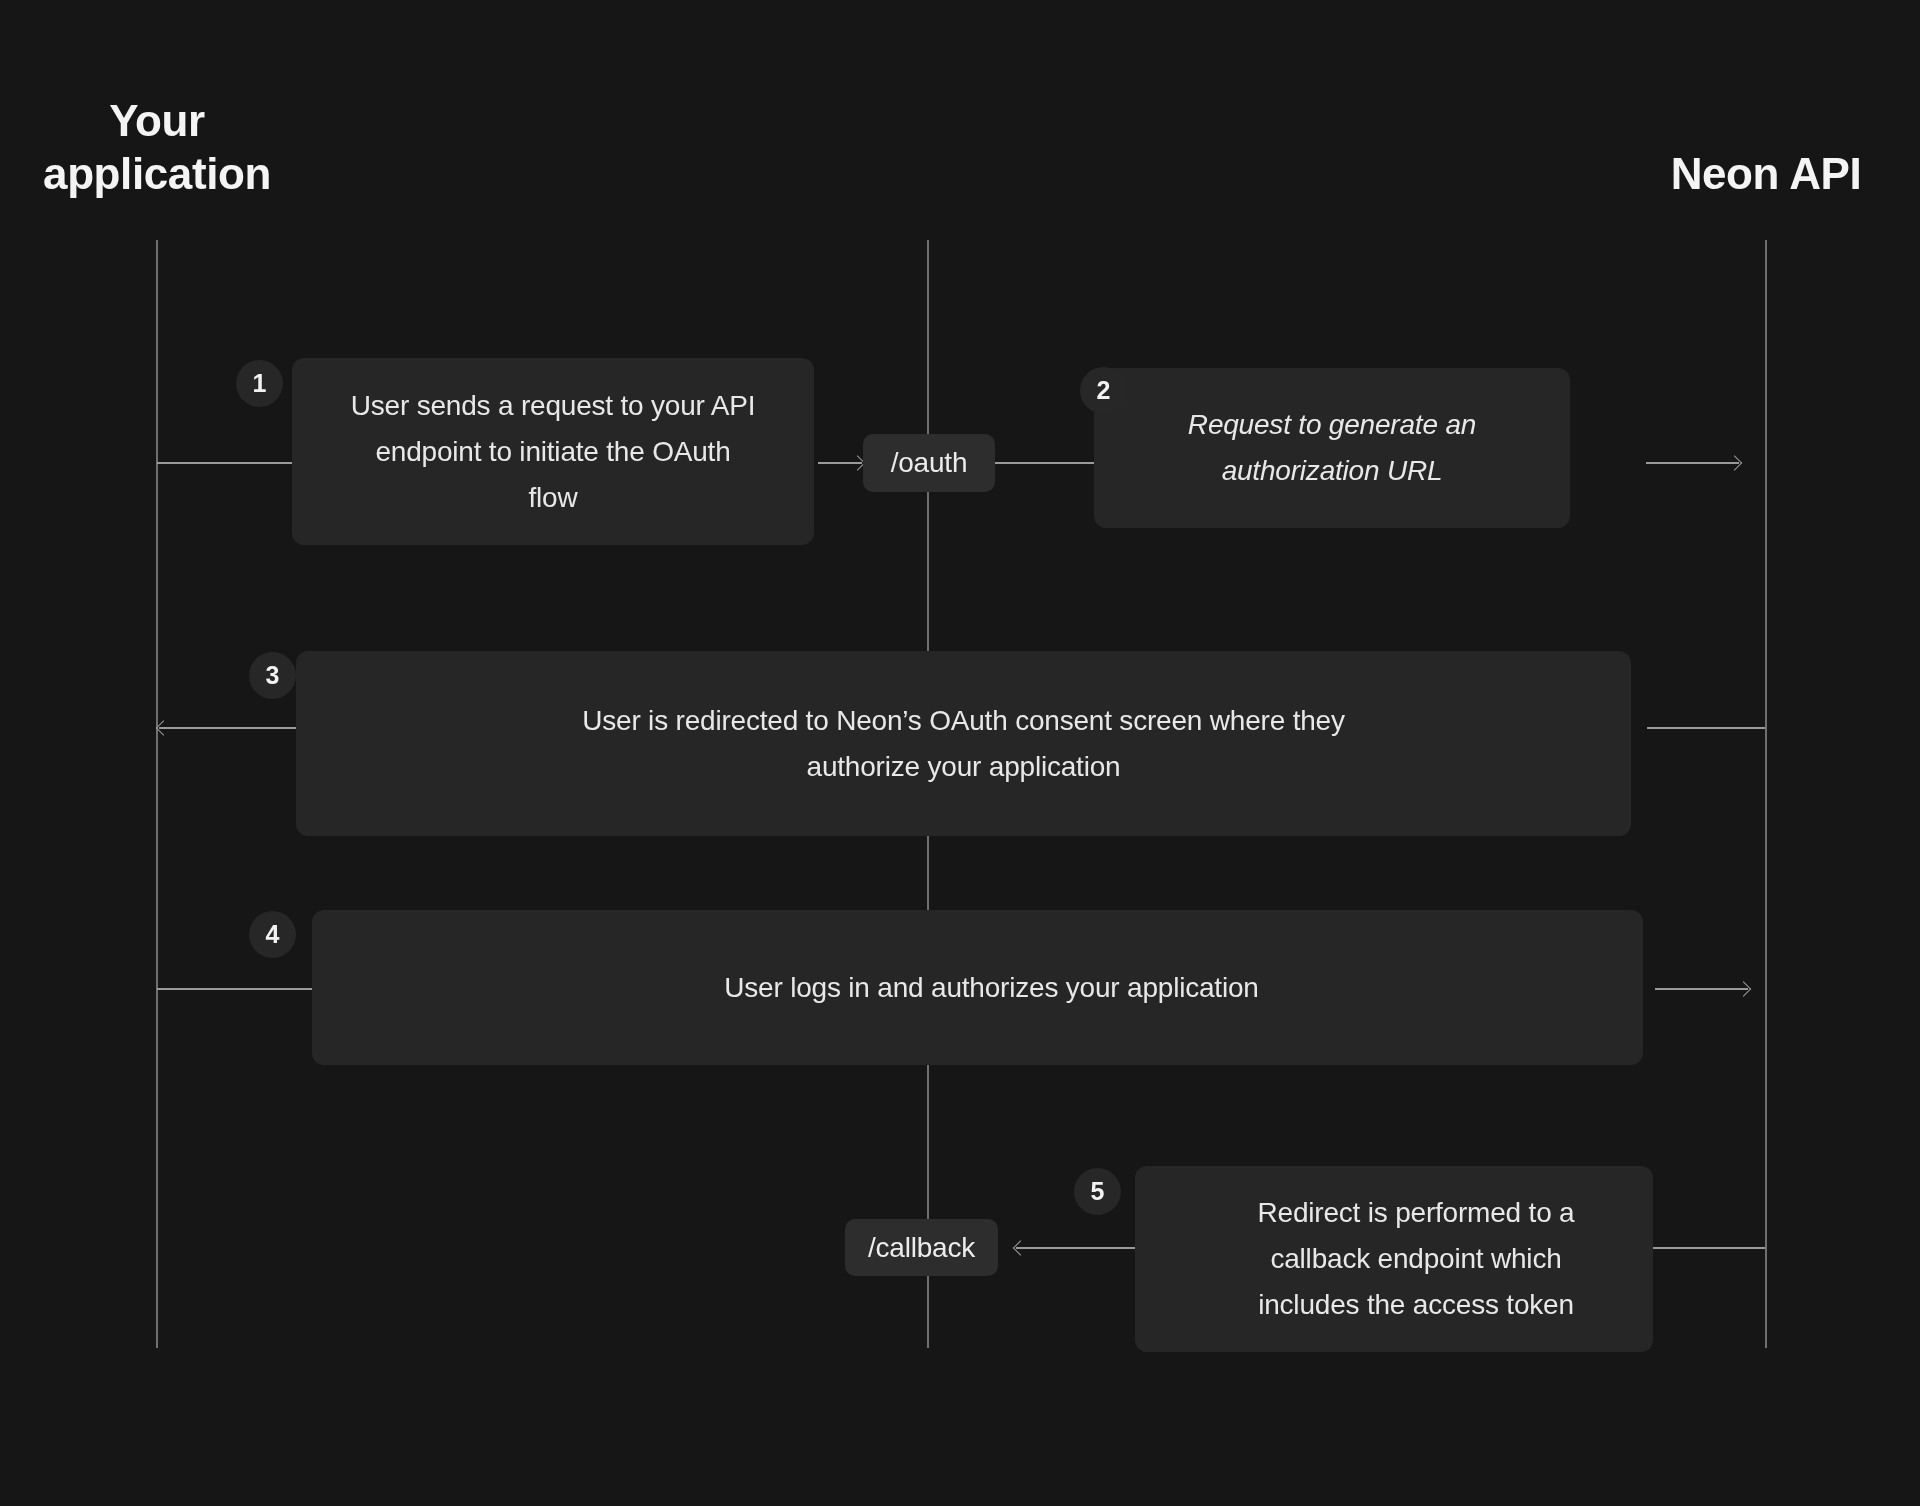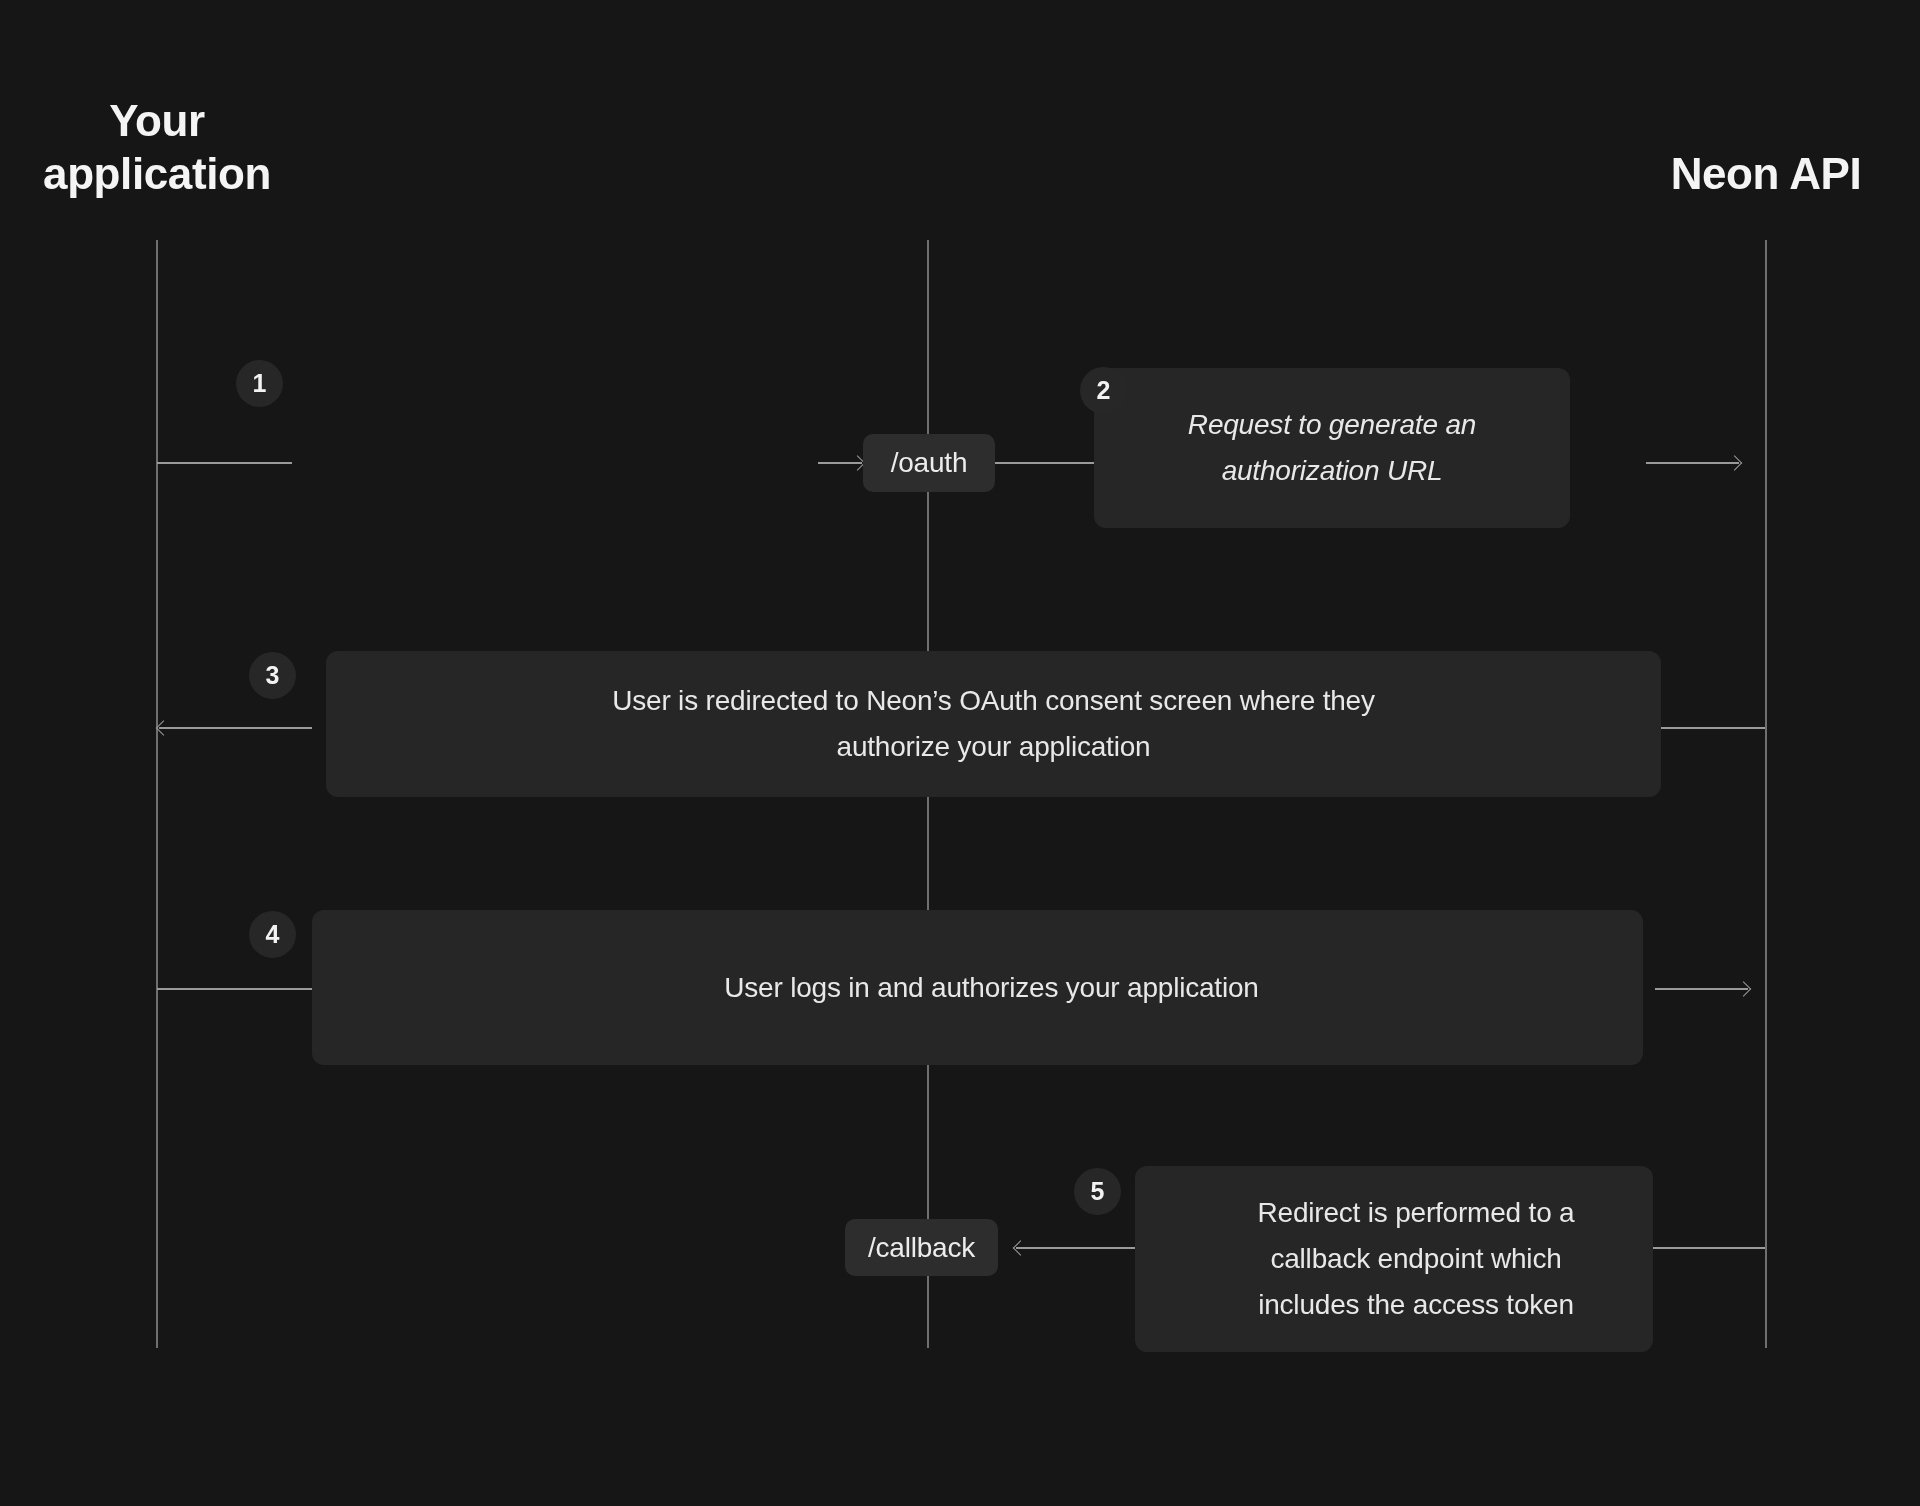--- a/index.html
+++ b/index.html
@@ -78,21 +78,21 @@
   .msg-text{
     color:var(--text);
     font-size:28px;line-height:46px;
     letter-spacing:-0.2px;
     text-align:center;
   }
   .b1{left:292px;top:358px;width:522px;height:187px;}
   .b1 .msg-text{max-width:410px;}
   .b2{left:1094px;top:368px;width:476px;height:160px;font-style:italic;}
   .b2 .msg-text{max-width:340px;}
-  .b3{left:326px;top:651px;width:1335px;height:146px;align-items:center;}
+  .b3{left:296px;top:651px;width:1335px;height:185px;align-items:center;}
   .b3 .msg-text{max-width:780px;}
   .b4{left:312px;top:910px;width:1331px;height:155px;padding-left:28px;}
   .b4 .msg-text{max-width:1200px;}
   .b5{left:1135px;top:1166px;width:518px;height:186px;padding-left:44px;}
   .b5 .msg-text{max-width:360px;}
   
   .pill{
     position:absolute;
     background:var(--pill);
     border-radius:10px;
@@ -150,20 +150,23 @@
   <div class="mline" style="left:157px;top:988px;width:155px;"></div>
   <div class="mline" style="left:1655px;top:988px;width:93px;">
     <span class="head r"></span>
   </div>
 
   <div class="mline" style="left:1016px;top:1247px;width:119px;">
     <span class="head l"></span>
   </div>
   <div class="mline" style="left:1653px;top:1247px;width:112px;"></div>
 
+  <div class="msg-box b1">
+    <div class="msg-text">User sends a request to your API endpoint to initiate the OAuth flow</div>
+  </div>
   <div class="msg-box b2">
     <div class="msg-text">Request to generate an authorization URL</div>
   </div>
   <div class="msg-box b3">
     <div class="msg-text">User is redirected to Neon’s OAuth consent screen where they authorize your application</div>
   </div>
   <div class="msg-box b4">
     <div class="msg-text">User logs in and authorizes your application</div>
   </div>
   <div class="msg-box b5">

